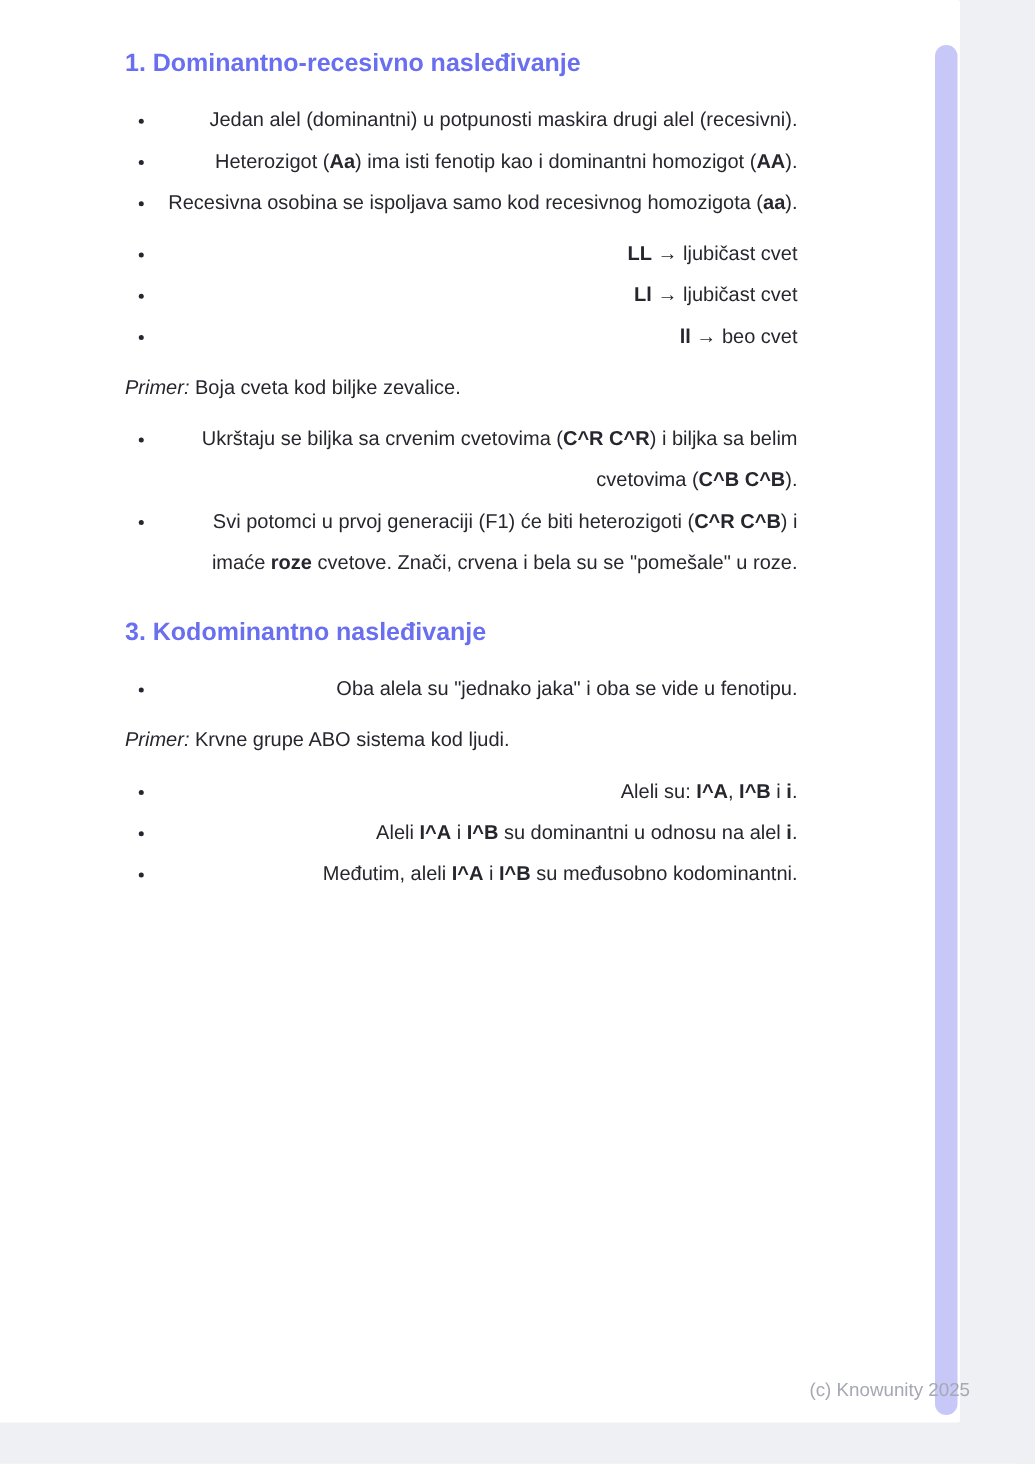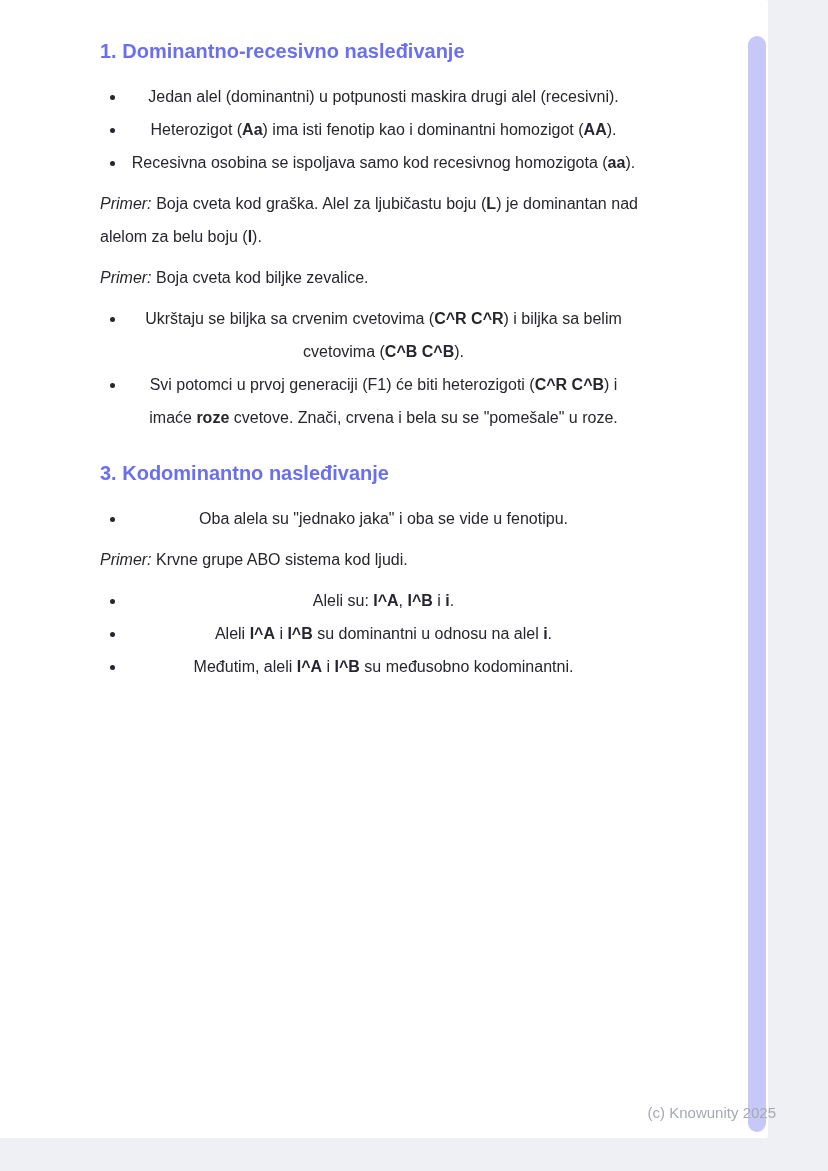--- a/index.html
+++ b/index.html
@@ -42,21 +42,21 @@
     margin:8px 0;
     text-align:justify;
   }
   .content ul{
     margin:8px 0;
     padding-left:26px;
   }
   .content li{
     margin:0;
     padding-left:3px;
-    text-align:center;
+    text-align:right;
   }
   .content li::marker{color:var(--text);}
   .seg-b{font-weight:700;}
   .seg-i{font-style:italic;}
   .accent-bar{
     position:absolute;
     left:748px;top:36px;
     width:18px;height:1096px;
     border-radius:9px;
     background:var(--bar);
@@ -74,21 +74,25 @@
 <body>
 
 <div class="sheet">
   <div class="content">
       <h2 class="section-heading">1. Dominantno-recesivno nasleđivanje</h2>
       <ul>
         <li>Jedan alel (dominantni) u potpunosti maskira drugi alel (recesivni).</li>
         <li>Heterozigot (<span class="seg-b">Aa</span>) ima isti fenotip kao i dominantni homozigot (<span class="seg-b">AA</span>).</li>
         <li>Recesivna osobina se ispoljava samo kod recesivnog homozigota (<span class="seg-b">aa</span>).</li>
       </ul>
-      <p><span class="seg-i">Primer:</span> Boja cveta kod graška. Alel za ljubičastu boju (<span class="seg-b">L</span>) je dominantan nad alelom za belu boju (<span class="seg-b">l</span>).</p>
+      <ul>
+        <li><span class="seg-b">LL</span> → ljubičast cvet</li>
+        <li><span class="seg-b">Ll</span> → ljubičast cvet</li>
+        <li><span class="seg-b">ll</span> → beo cvet</li>
+      </ul>
       <p><span class="seg-i">Primer:</span> Boja cveta kod biljke zevalice.</p>
       <ul>
         <li>Ukrštaju se biljka sa crvenim cvetovima (<span class="seg-b">C^R C^R</span>) i biljka sa belim cvetovima (<span class="seg-b">C^B C^B</span>).</li>
         <li>Svi potomci u prvoj generaciji (F1) će biti heterozigoti (<span class="seg-b">C^R C^B</span>) i imaće <span class="seg-b">roze</span> cvetove. Znači, crvena i bela su se "pomešale" u roze.</li>
       </ul>
       <h2 class="section-heading">3. Kodominantno nasleđivanje</h2>
       <ul>
         <li>Oba alela su "jednako jaka" i oba se vide u fenotipu.</li>
       </ul>
       <p><span class="seg-i">Primer:</span> Krvne grupe ABO sistema kod ljudi.</p>

